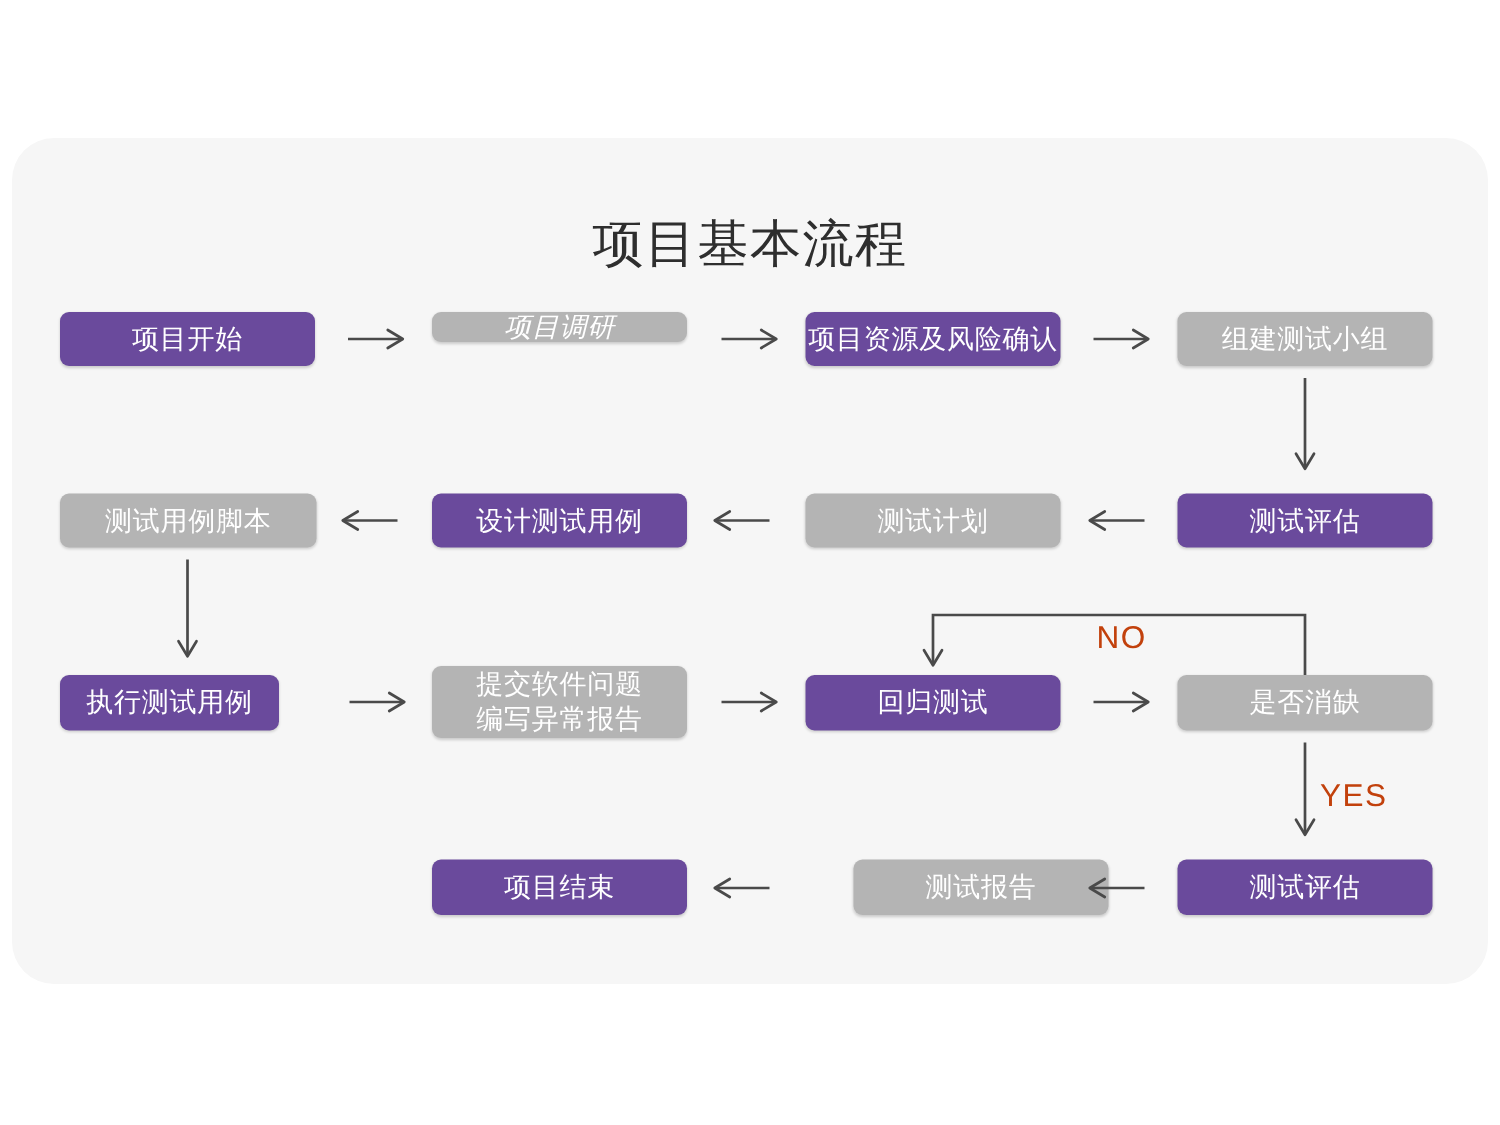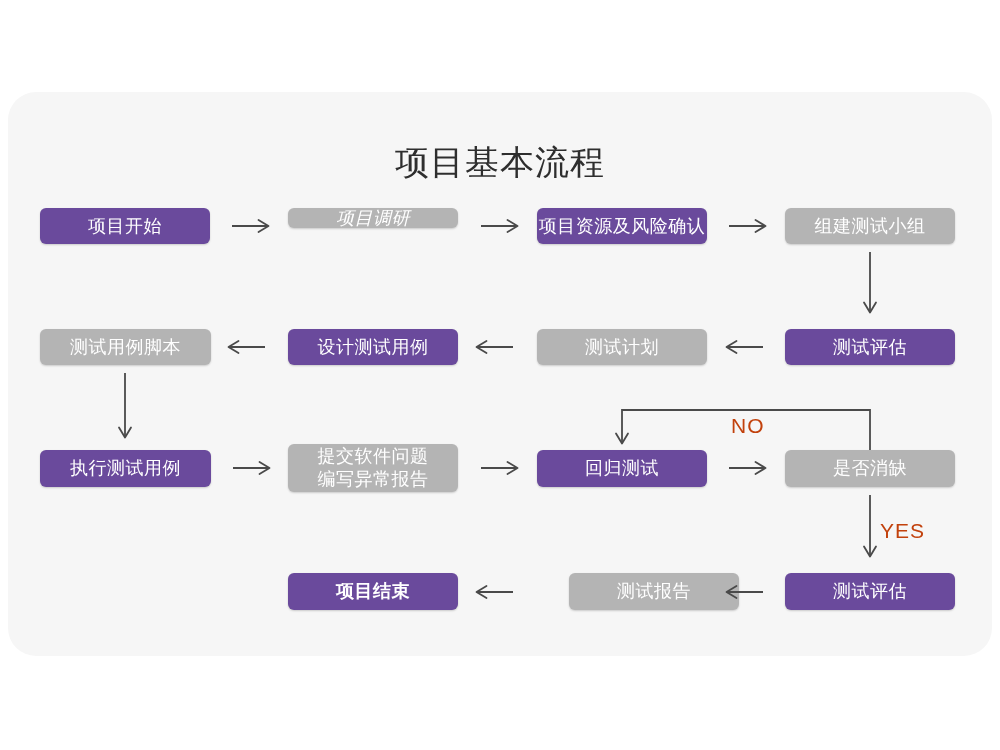--- a/index.html
+++ b/index.html
@@ -86,35 +86,35 @@
 <div class="node purple" style="left:288px; top:329px; width:170px; height:36px;">
   <span>设计测试用例</span>
 </div>
 <div class="node gray" style="left:537px; top:329px; width:170px; height:36px;">
   <span>测试计划</span>
 </div>
 <div class="node purple" style="left:785px; top:329px; width:170px; height:36px;">
   <span>测试评估</span>
 </div>
 
-<div class="node purple" style="left:40px;  top:450px; width:171px; height:37px;">
+<div class="node purple" style="left:40px;  top:450px; width:146px; height:37px;">
   <span>执行测试用例</span>
 </div>
 <div class="node gray" style="left:288px; top:444px; width:170px; height:48px;">
   <span>提交软件问题</span>
   <span>编写异常报告</span>
 </div>
 <div class="node purple" style="left:537px; top:450px; width:170px; height:37px;">
   <span>回归测试</span>
 </div>
 <div class="node gray" style="left:785px; top:450px; width:170px; height:37px;">
   <span>是否消缺</span>
 </div>
 
-<div class="node purple" style="left:288px; top:573px; width:170px; height:37px;font-weight:bold;">
+<div class="node purple" style="left:288px; top:573px; width:170px; height:37px;">
   <span>项目结束</span>
 </div>
 <div class="node gray" style="left:537px; top:573px; width:170px; height:37px;margin-left:32px;">
   <span>测试报告</span>
 </div>
 <div class="node purple" style="left:785px; top:573px; width:170px; height:37px;">
   <span>测试评估</span>
 </div>
 
 <svg class="flow-svg" viewBox="0 0 1000 750" xmlns="http://www.w3.org/2000/svg">

